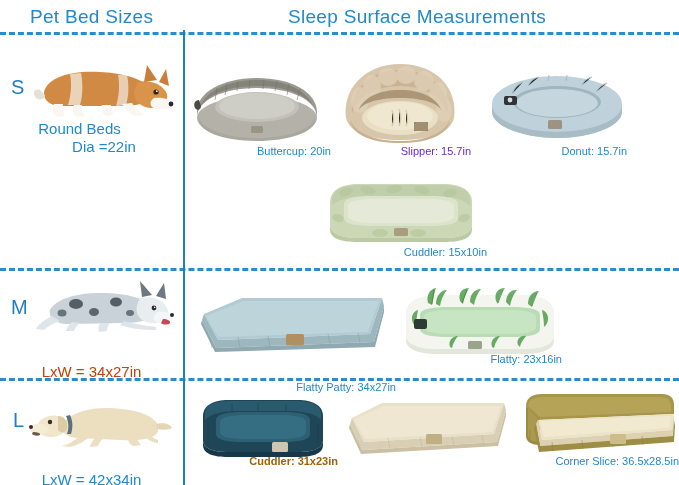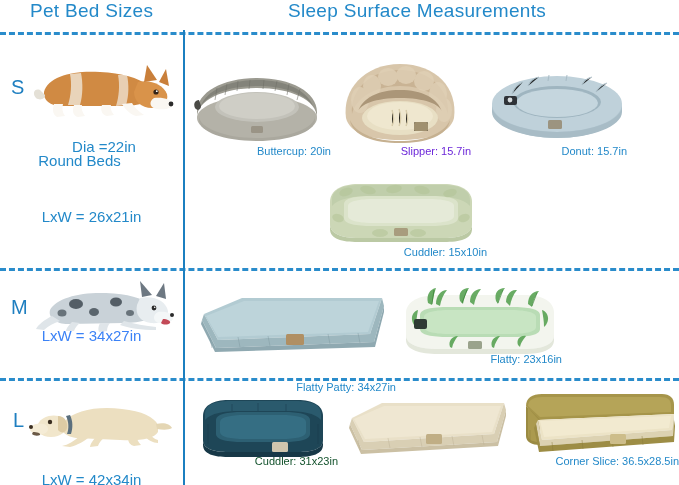--- a/index.html
+++ b/index.html
@@ -27,21 +27,21 @@
     left: 0; width: 679px; height: 0;
     border-top: 3px dashed #2a8ccb;
   }
   .h-divider.d0 { top: 32px; }
   .h-divider.d1 { top: 268px; }
   .h-divider.d2 { top: 378px; }
 
   
   .hdr {
     position: absolute;
-    top: 0;
+    top: 6px;
     color: #2389c9;
     font-size: 19px;
     letter-spacing: .3px;
     white-space: nowrap;
   }
   .hdr-left  { left: 30px; }
   .hdr-right { left: 288px; }
 
   
   .size-letter {
@@ -54,21 +54,21 @@
   .sl-l { left: 13px; top: 409px; }
 
   
   .lbl {
     position: absolute;
     color: #2389c9;
     font-size: 15px;
     white-space: nowrap;
     text-align: center;
   }
-  .l-round  { left: 0; width: 159px; top: 120px; margin-top: 32px; }
+  .l-round  { left: 0; width: 159px; top: 120px; }
   .l-dia    { left: 0; width: 208px; top: 138px; }
   .l-slxw   { left: 0; width: 183px; top: 208px; }
   .l-mlxw   { left: 0; width: 183px; top: 327px; }
   .l-llxw   { left: 0; width: 183px; top: 471px; }
 
   
   .cap {
     position: absolute;
     color: #1f7fc0;
     font-size: 11px;
@@ -98,22 +98,21 @@
   <div class="h-divider d1"></div>
   <div class="h-divider d2"></div>
   <div class="v-divider" style="background: rgb(27, 127, 192);"></div>
 
   <div class="size-letter sl-s">S</div>
   <div class="size-letter sl-m">M</div>
   <div class="size-letter sl-l">L</div>
 
   <div class="lbl l-round" style="color: rgb(35, 137, 201);">Round Beds</div>
   <div class="lbl l-dia" style="color: rgb(35, 137, 201);">Dia =22in</div>
-  <div class="lbl l-slxw" style="color: rgb(35, 137, 201);">LxW = 26x21in</div>
-  <div class="lbl l-mlxw" style="color: #3b82f6;">LxW = 34x27in</div>
+  <div class="lbl l-mlxw" style="color: #c2410c; margin-top: 36px;">LxW = 34x27in</div>
   <div class="lbl l-llxw" style="color: rgb(35, 137, 201);">LxW = 42x34in</div>
 
   <div class="dog" style="left:26px; top:58px; width:150px; height:62px;">
     <svg viewBox="0 0 150 62" width="150" height="62">
       <g>
 
         <path d="M18 34 C22 18, 48 12, 74 14 C96 15, 112 20, 122 27 L126 34 C126 44, 114 48, 96 48 L36 48 C24 48, 17 42, 18 34 Z" fill="#d08a43"></path>
 
         <path d="M44 16 C46 26, 45 38, 42 47 L54 47 C57 37, 57 25, 55 15 Z" fill="#f2ece2" opacity=".75"></path>
         <path d="M92 17 C94 27, 93 39, 90 48 L100 47 C103 38, 103 26, 101 17 Z" fill="#f2ece2" opacity=".7"></path>
@@ -356,21 +355,21 @@
         <path d="M10 32 L10 52"></path>
           <path d="M120 32 L120 52"></path>
         <path d="M34 12 L34 19"></path>
           <path d="M60 11 L60 19"></path>
           <path d="M88 12 L88 19"></path>
       </g>
       <path d="M5 48 C5 57, 16 60, 30 60 L100 60 C114 60, 125 57, 125 48 L125 53 C125 62, 114 65, 100 65 L30 65 C16 65, 5 62, 5 53 Z" fill="#173847"></path>
       <rect x="74" y="50" width="16" height="10" rx="1.5" fill="#cfc6ae"></rect>
     </svg>
   </div>
-  <div class="cap" style="left: 190px; width: 148px; top: 455px; color: #14532d;">Cuddler: 31x23in</div>
+  <div class="cap" style="left: 190px; width: 148px; top: 455px; color: #a16207; font-weight: bold;">Cuddler: 31x23in</div>
 
   <div class="bed" style="left:348px; top:398px; width:160px; height:58px;">
     <svg viewBox="0 0 160 58" width="160" height="58">
       <path d="M4 20 L34 5 L156 5 L146 36 L16 44 Z" fill="#e9e0c8"></path>
       <path d="M6 21 L36 8 L153 8 L144 34 L17 41 Z" fill="#efe7d2"></path>
       <path d="M4 20 L16 44 L146 36 L156 5 L158 12 L149 44 L14 52 L2 26 Z" fill="#d9cfb4"></path>
       <path d="M2 26 L14 52 L149 44 L158 12 L158 18 L150 48 L13 56 L1 30 Z" fill="#cbc0a4"></path>
       <g opacity=".4" stroke="#b9ae92" stroke-width="1">
         <path d="M10 42 L12 52"></path>
           <path d="M40 40 L42 50"></path>

